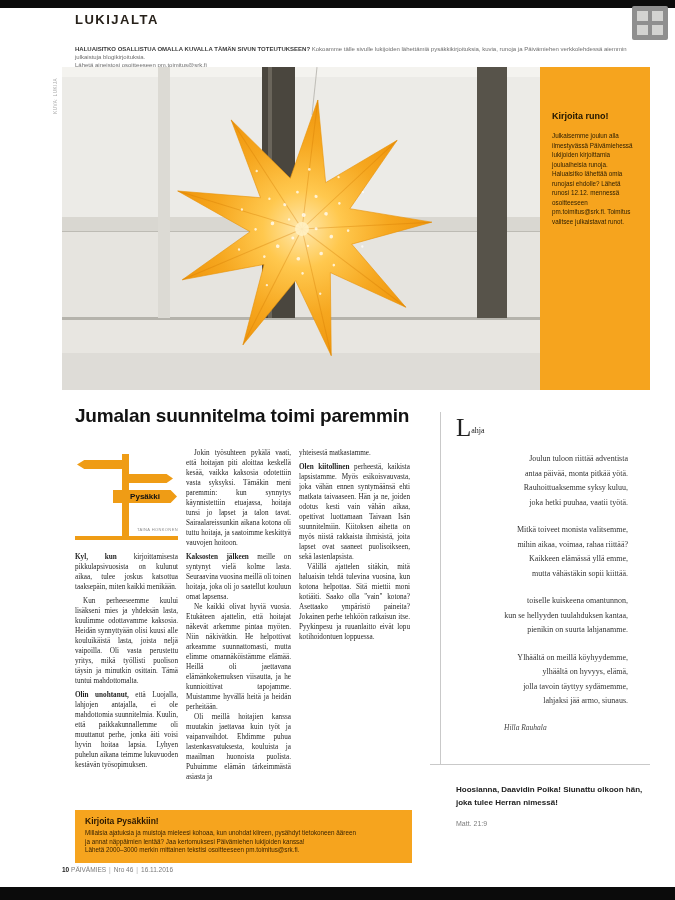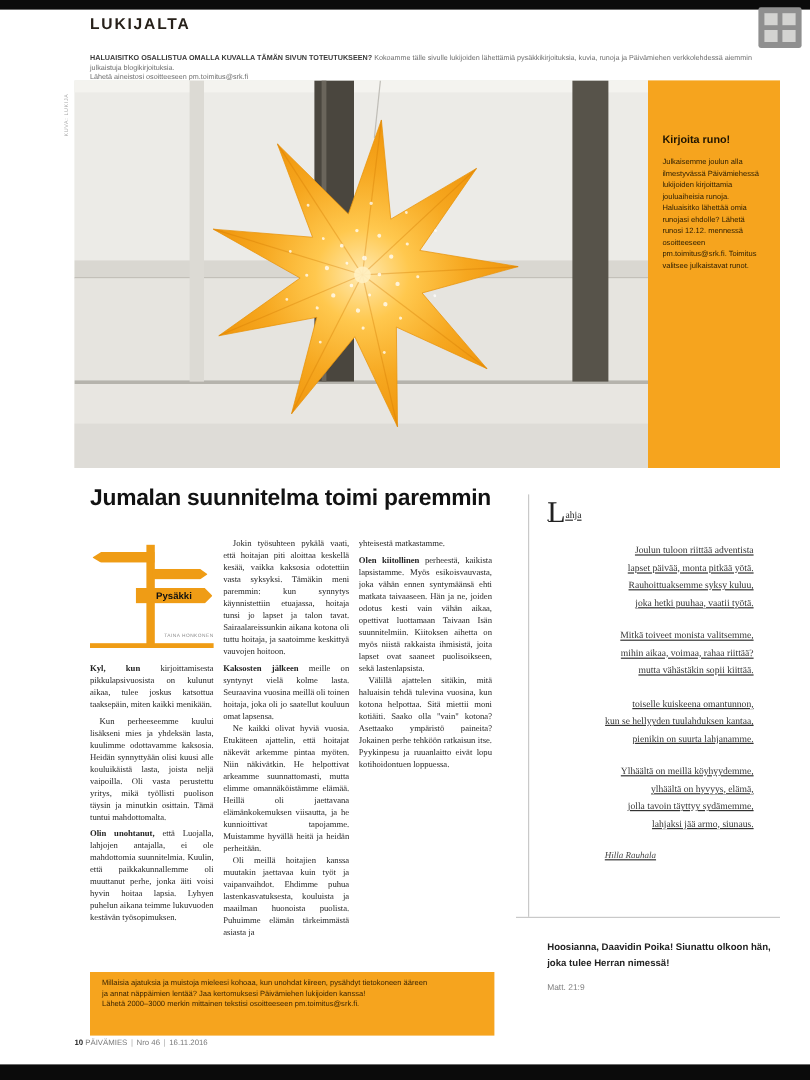--- a/index.html
+++ b/index.html
@@ -75,21 +75,21 @@
 
   
   #pysakki-box{left:75px;top:810px;width:337px;height:53px;background:#f6a41e;box-sizing:border-box;
                padding:6px 10px;}
   #pysakki-box h3{margin:0 0 3px 0;font-size:8.5px;color:#2d1900;}
   #pysakki-box p{margin:0;font-size:6.3px;line-height:8.5px;color:#3a2402;}
 
   
   #divider-v{left:440px;top:412px;width:1px;height:352px;background:#c9c9c9;}
   #divider-h{left:430px;top:764px;width:220px;height:1px;background:#c9c9c9;}
-  #poem{left:456px;top:418px;width:172px;font-family:"Liberation Serif",serif;color:#333;text-decoration:underline;}
+  #poem{left:456px;top:418px;width:172px;font-family:"Liberation Serif",serif;color:#333;}
   #poem-title{font-size:8px;margin-bottom:14px;color:#222;}
   #poem-title .cap{font-size:25px;line-height:20px;vertical-align:-3px;}
   .pline{font-size:8px;line-height:14.5px;text-align:right;}
   .stanza{margin-bottom:13px;}
   #poem-author{font-style:italic;font-size:7.5px;margin-top:14px;color:#444;margin-left:48px;}
 
   #quote{left:456px;top:783px;width:190px;}
   #quote-text{font-size:8px;line-height:13px;font-weight:bold;color:#222;}
   #quote-ref{font-size:7px;color:#7d7d7d;margin-top:11px;}
 
@@ -223,41 +223,43 @@
     <p class="ind"><span>Oli meillä hoitajien kanssa muutakin jaettavaa kuin työt ja vaipanvaihdot. Ehdimme puhua lastenkasvatuksesta, kouluista ja maailman huonoista puolista. Puhuimme elämän tärkeimmästä asiasta ja</span></p>
   </div>
 
   <div class="abs col" id="col3">
     <p><span>yhteisestä matkastamme.</span></p>
     <p class="sp"><span class="lead">Olen kiitollinen</span><span> perheestä, kaikista lapsistamme. Myös esikoisvauvasta, joka vähän ennen syntymäänsä ehti matkata taivaaseen. Hän ja ne, joiden odotus kesti vain vähän aikaa, opettivat luottamaan Taivaan Isän suunnitelmiin. Kiitoksen aihetta on myös niistä rakkaista ihmisistä, joita lapset ovat saaneet puolisoikseen, sekä lastenlapsista.</span></p>
     <p class="ind"><span>Välillä ajattelen sitäkin, mitä haluaisin tehdä tulevina vuosina, kun kotona helpottaa. Sitä miettii moni kotiäiti. Saako olla "vain" kotona? Asettaako ympäristö paineita? Jokainen perhe tehköön ratkaisun itse. Pyykinpesu ja ruuanlaitto eivät lopu kotihoidontuen loppuessa.</span></p>
   </div>
 
   <div class="abs" id="pysakki-box">
+    <h3>Kirjoita Pysäkkiin!</h3>
     <p>Millaisia ajatuksia ja muistoja mieleesi kohoaa, kun unohdat kiireen, pysähdyt tietokoneen ääreen</p>
     <p>ja annat näppäimien lentää? Jaa kertomuksesi Päivämiehen lukijoiden kanssa!</p>
     <p>Lähetä 2000–3000 merkin mittainen tekstisi osoitteeseen pm.toimitus@srk.fi.</p>
   </div>
 
   <div class="abs" id="divider-v"></div>
   <div class="abs" id="divider-h"></div>
 
   <div class="abs" id="poem">
     <div id="poem-title">
       <span class="cap">L</span><span>ahja</span>
     </div>
     <div class="stanza">
       <div class="pline">Joulun tuloon riittää adventista</div>
-      <div class="pline">lapset päivää, monta pitkää yötä.</div>
+      <div class="pline">antaa päivää, monta pitkää yötä.</div>
       <div class="pline">Rauhoittuaksemme syksy kuluu,</div>
       <div class="pline">joka hetki puuhaa, vaatii työtä.</div>
     </div>
     <div class="stanza">
       <div class="pline">Mitkä toiveet monista valitsemme,</div>
       <div class="pline">mihin aikaa, voimaa, rahaa riittää?</div>
+      <div class="pline">Kaikkeen elämässä yllä emme,</div>
       <div class="pline">mutta vähästäkin sopii kiittää.</div>
     </div>
     <div class="stanza">
       <div class="pline">toiselle kuiskeena omantunnon,</div>
       <div class="pline">kun se hellyyden tuulahduksen kantaa,</div>
       <div class="pline">pienikin on suurta lahjanamme.</div>
     </div>
     <div class="stanza">
       <div class="pline">Ylhäältä on meillä köyhyydemme,</div>
       <div class="pline">ylhäältä on hyvyys, elämä,</div>

